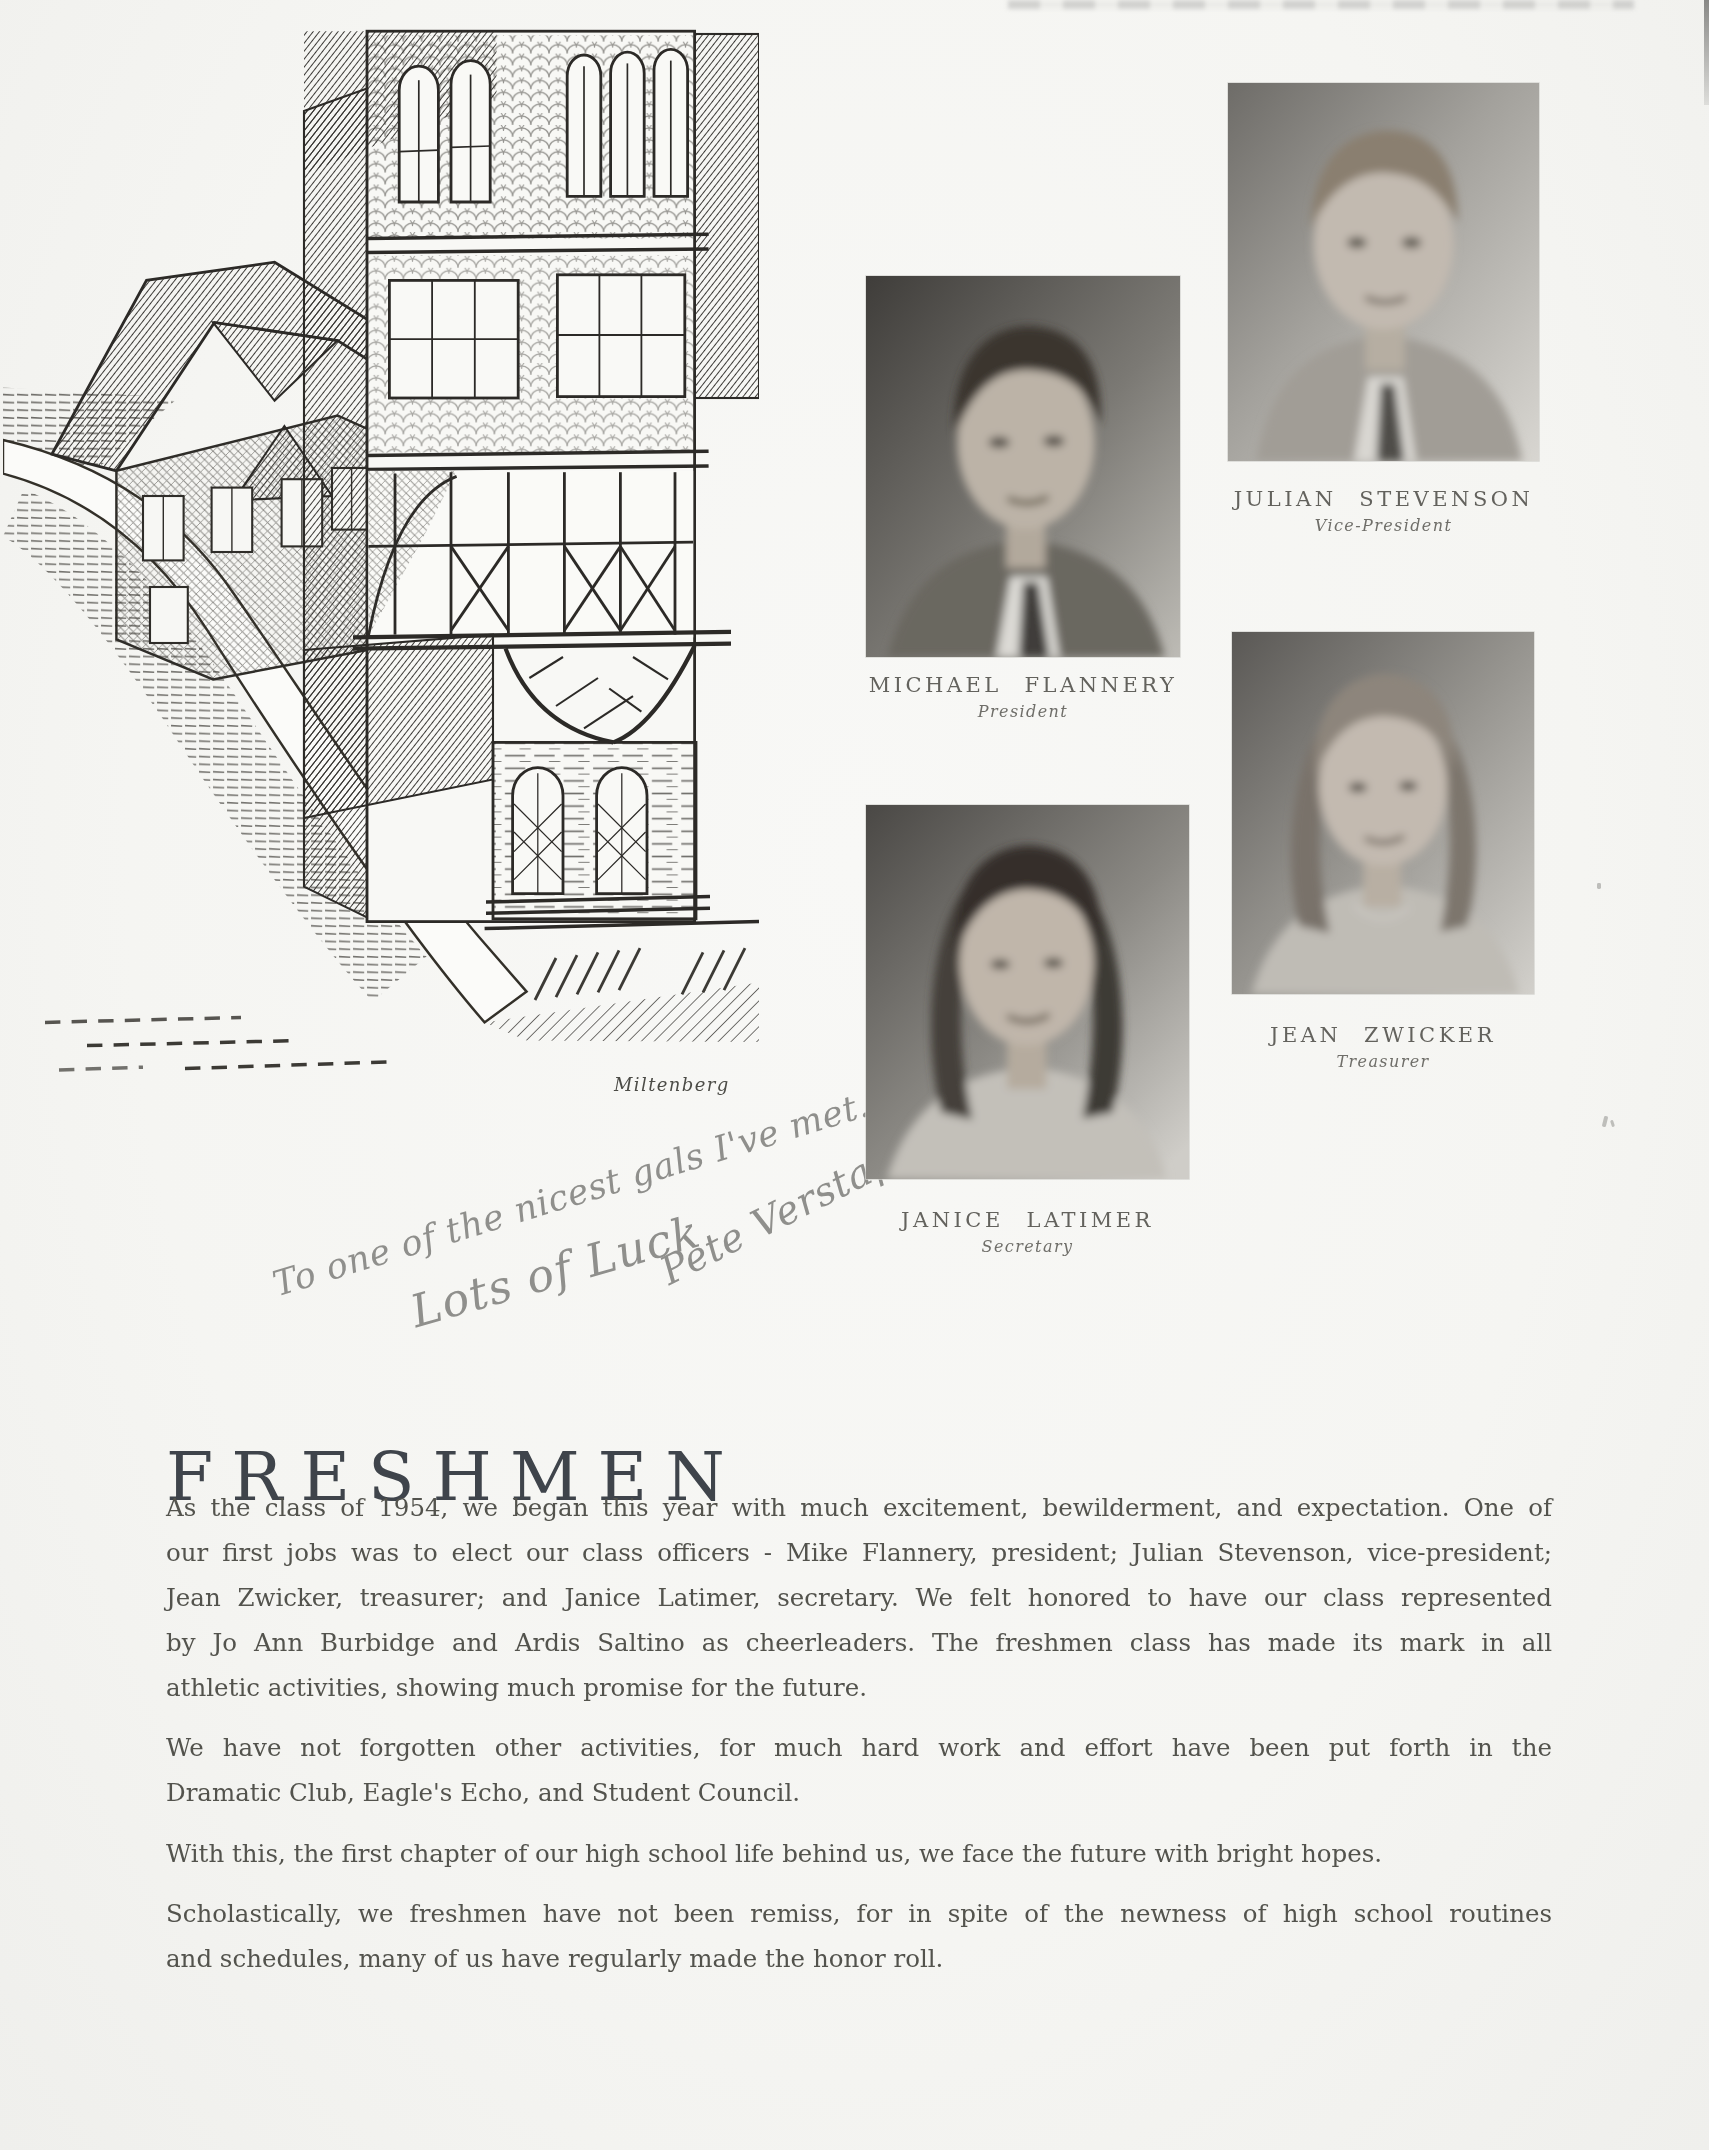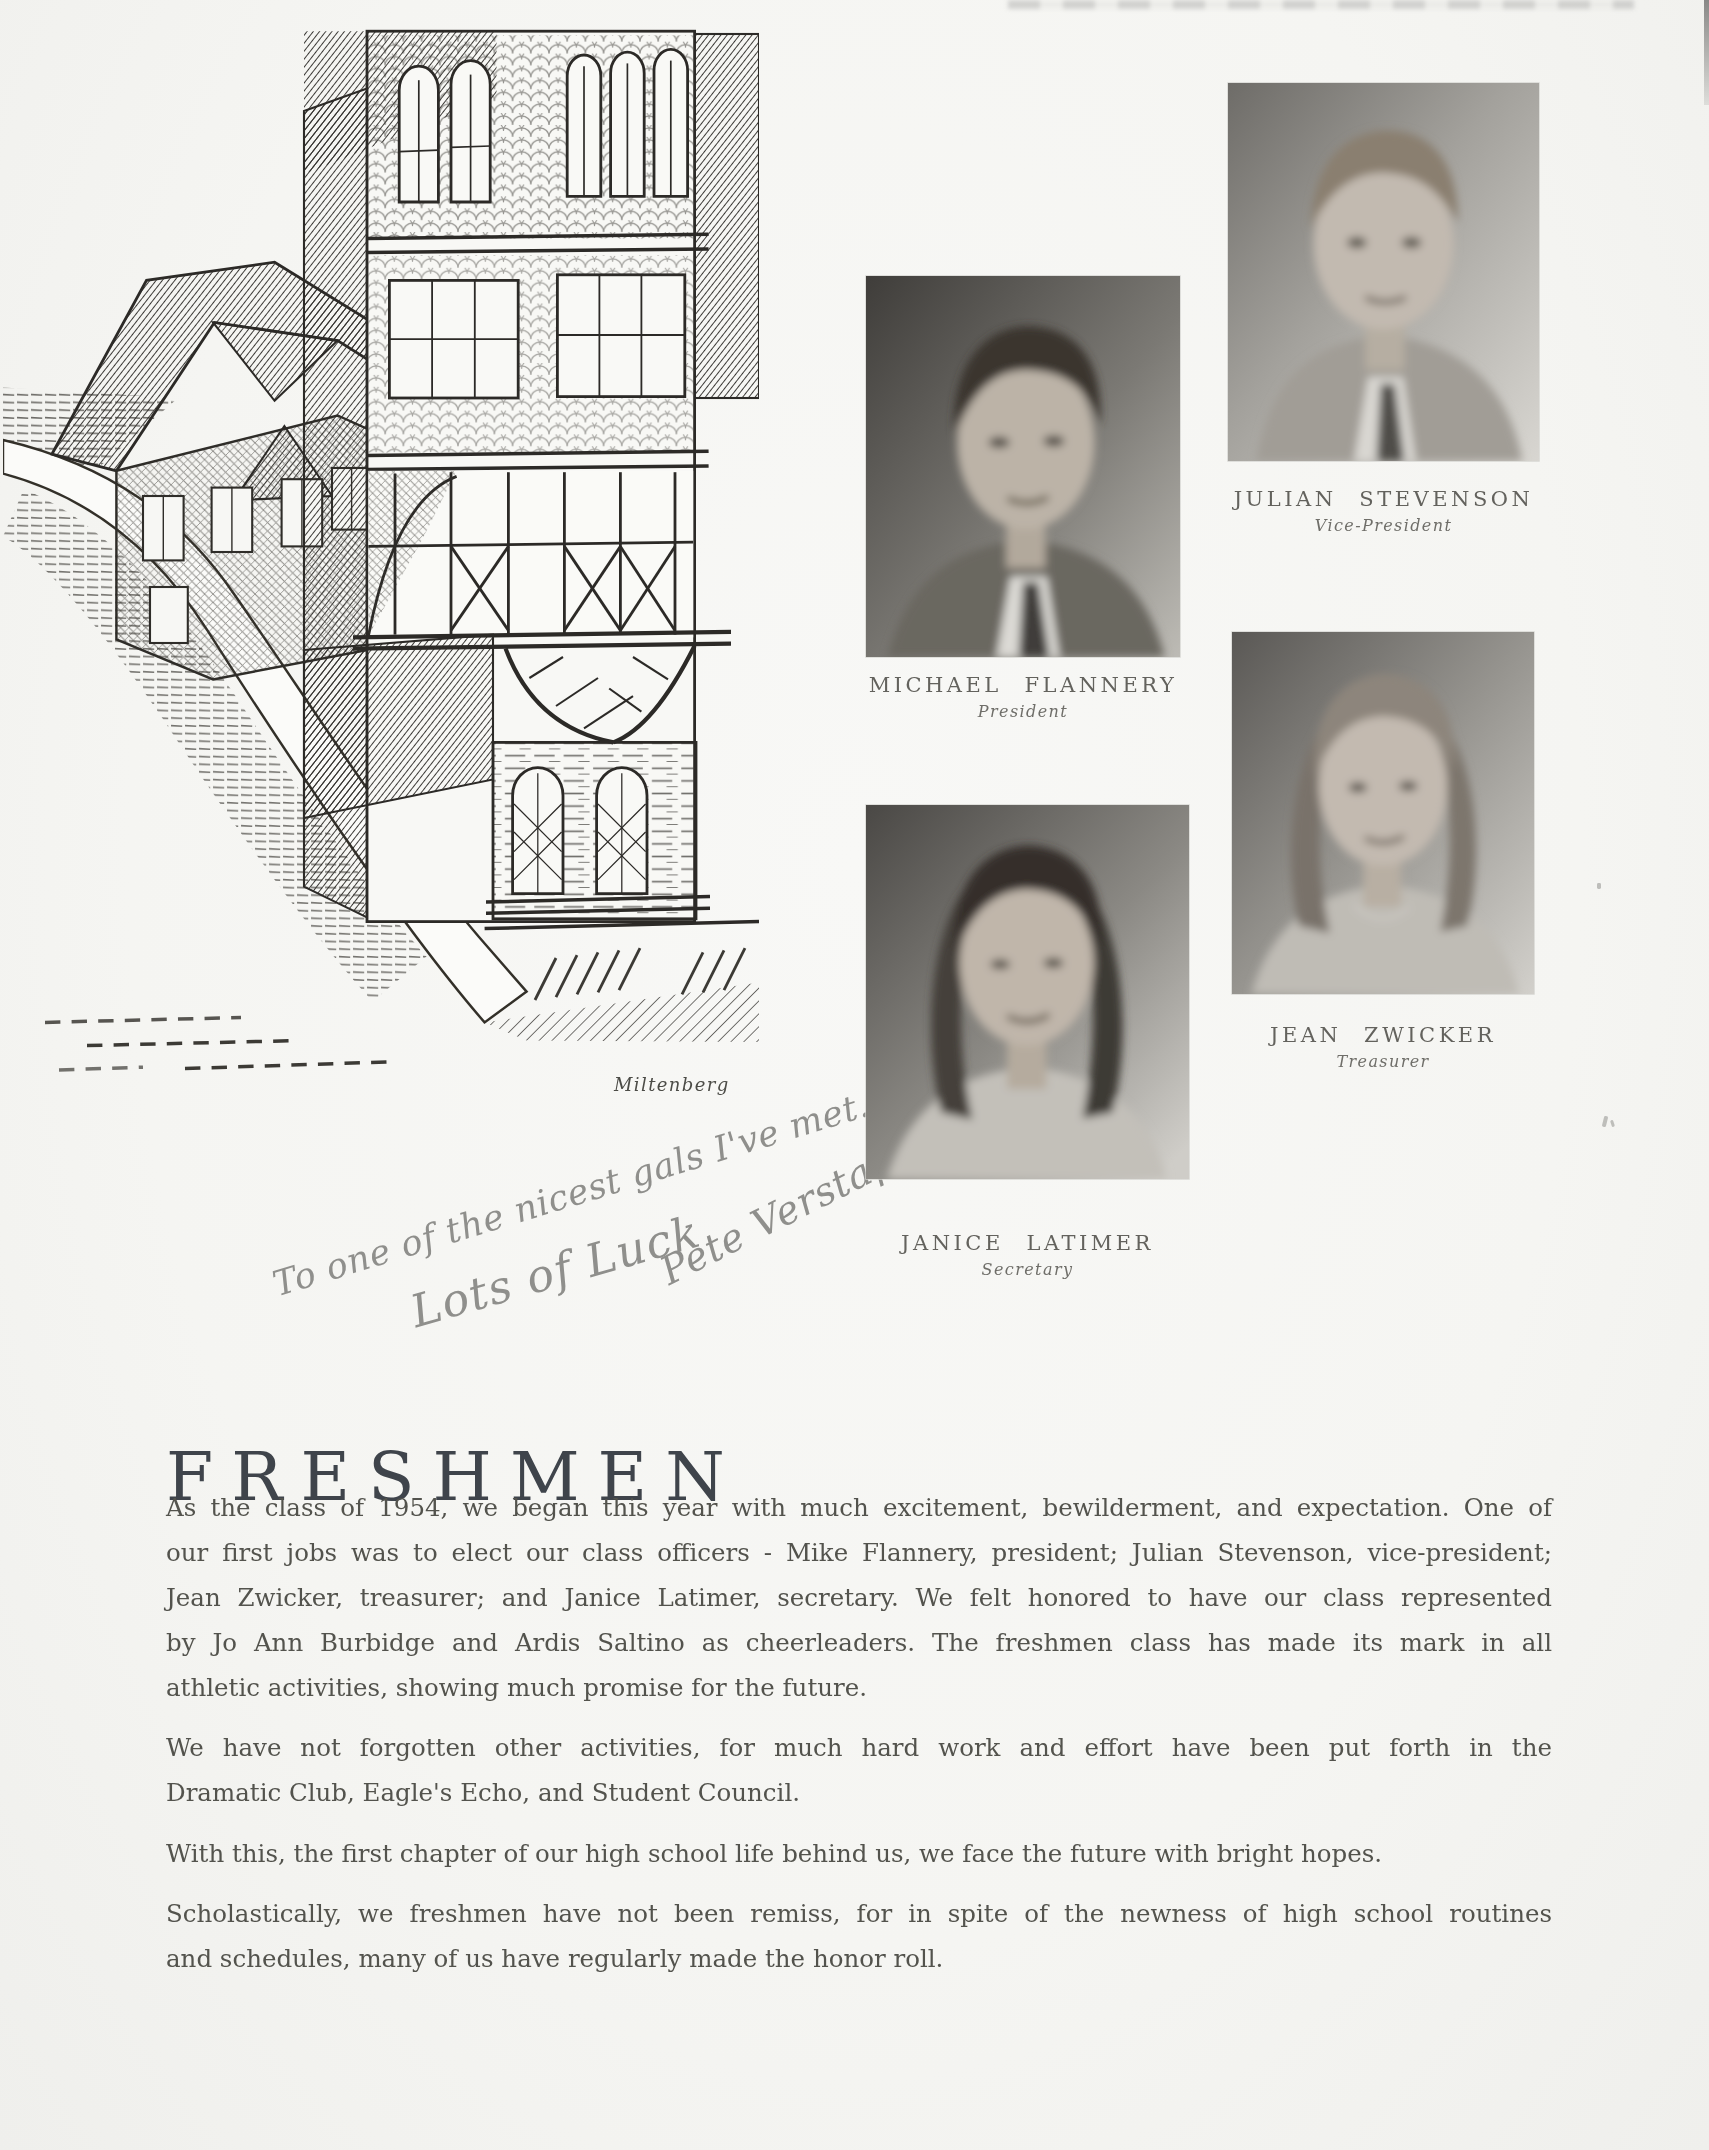--- a/index.html
+++ b/index.html
@@ -31,21 +31,21 @@
   .caption{position:absolute;text-align:center;color:#63625d;}
   .cap-name{font-size:21px;letter-spacing:3.5px;word-spacing:12.6px;}
   .cap-role{font-size:16px;font-style:italic;letter-spacing:1.4px;color:#6f6e69;margin-top:4.9px;}
   .ph-stevenson{left:1228px;top:83px;width:311px;height:378px;}
   .cp-stevenson{left:1228px;top:487px;width:311px;}
   .ph-flannery{left:866px;top:276px;width:314px;height:381px;}
   .cp-flannery{left:866px;top:673px;width:314px;}
   .ph-zwicker{left:1232px;top:632px;width:302px;height:362px;}
   .cp-zwicker{left:1232px;top:1023px;width:302px;}
   .ph-latimer{left:866px;top:805px;width:323px;height:374px;}
-  .cp-latimer{left:866px;top:1208px;width:323px;margin-top:23px;}
+  .cp-latimer{left:866px;top:1208px;width:323px;}
   
   .title{position:absolute;left:166px;top:1391px;width:1386px;text-align:left;
     font-size:68px;letter-spacing:18px;color:#3f444b;font-weight:400;}
   .body-col{position:absolute;left:166px;top:1485px;width:1386px;font-size:24.5px;
     line-height:45px;color:#53534d;}
   .para{margin:0 0 15.4px 0;}
   .bl{text-align:justify;text-align-last:justify;}
   .bl-last{text-align:justify;text-align-last:left;}
 </style>
 </head>

